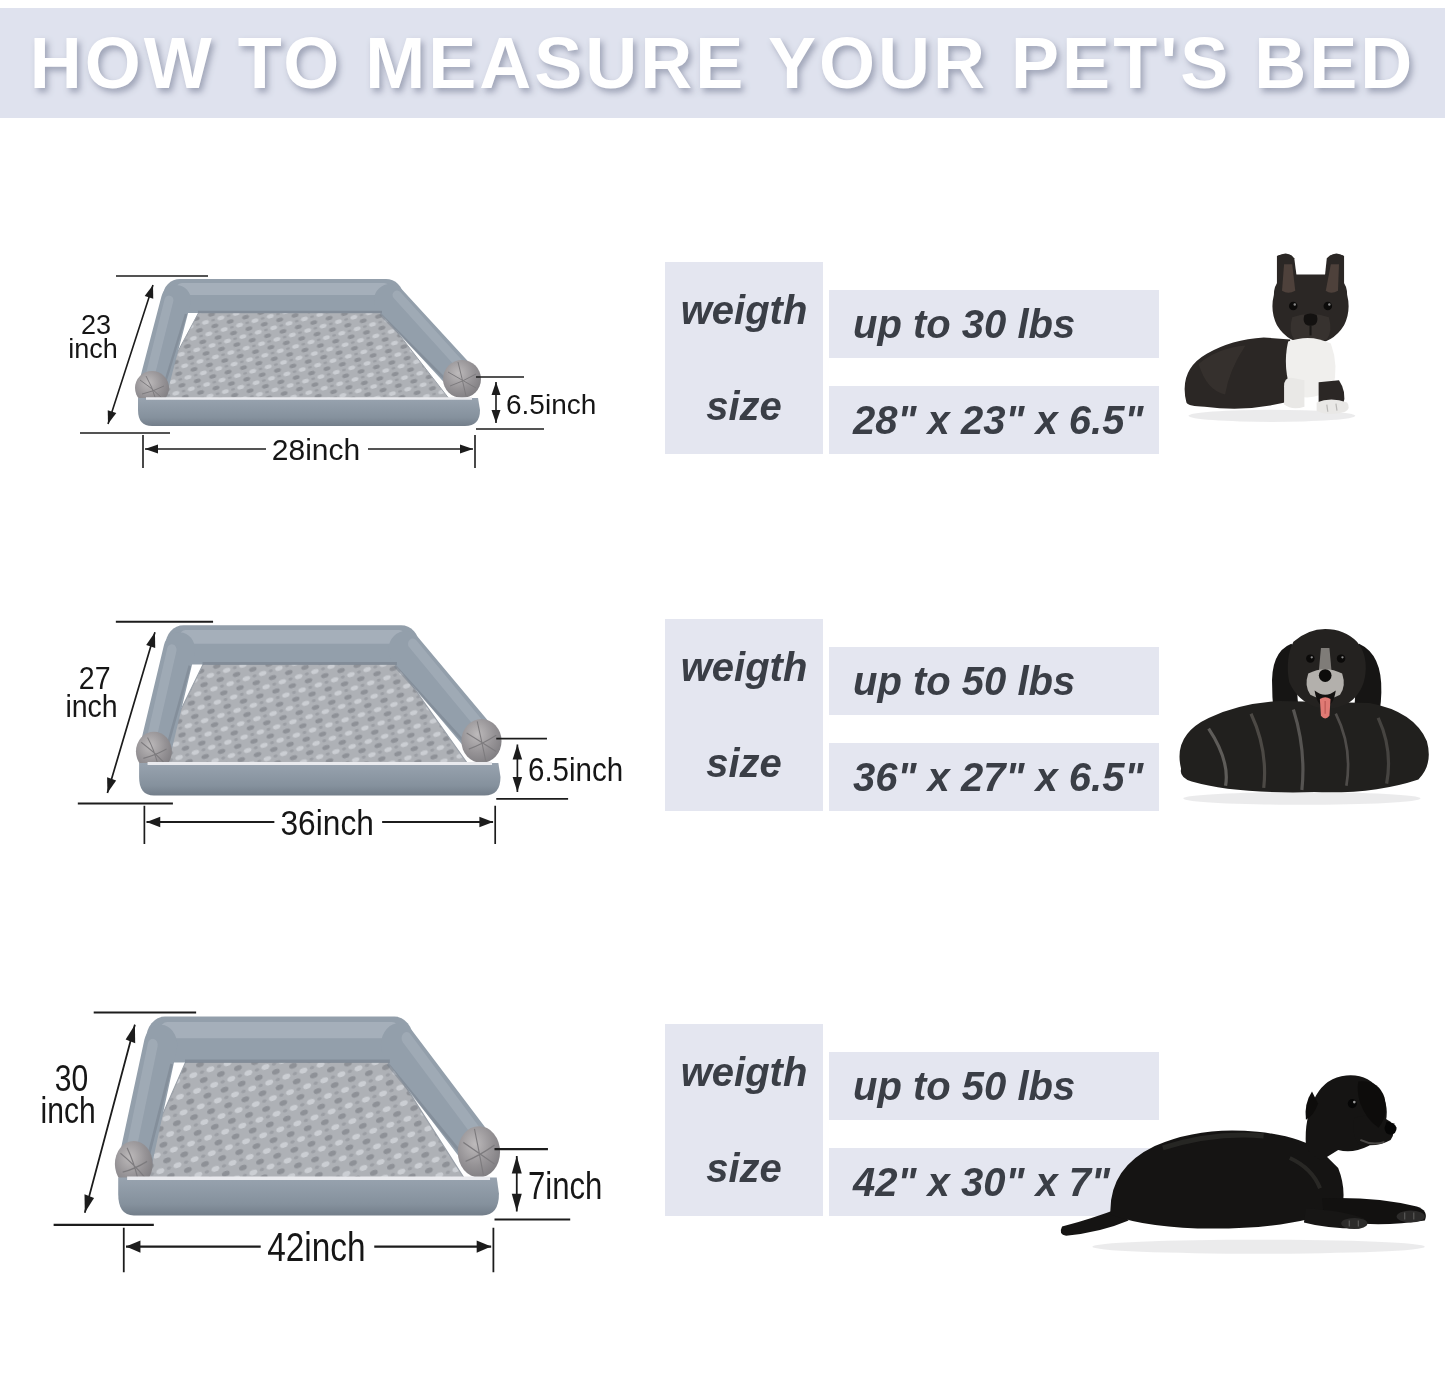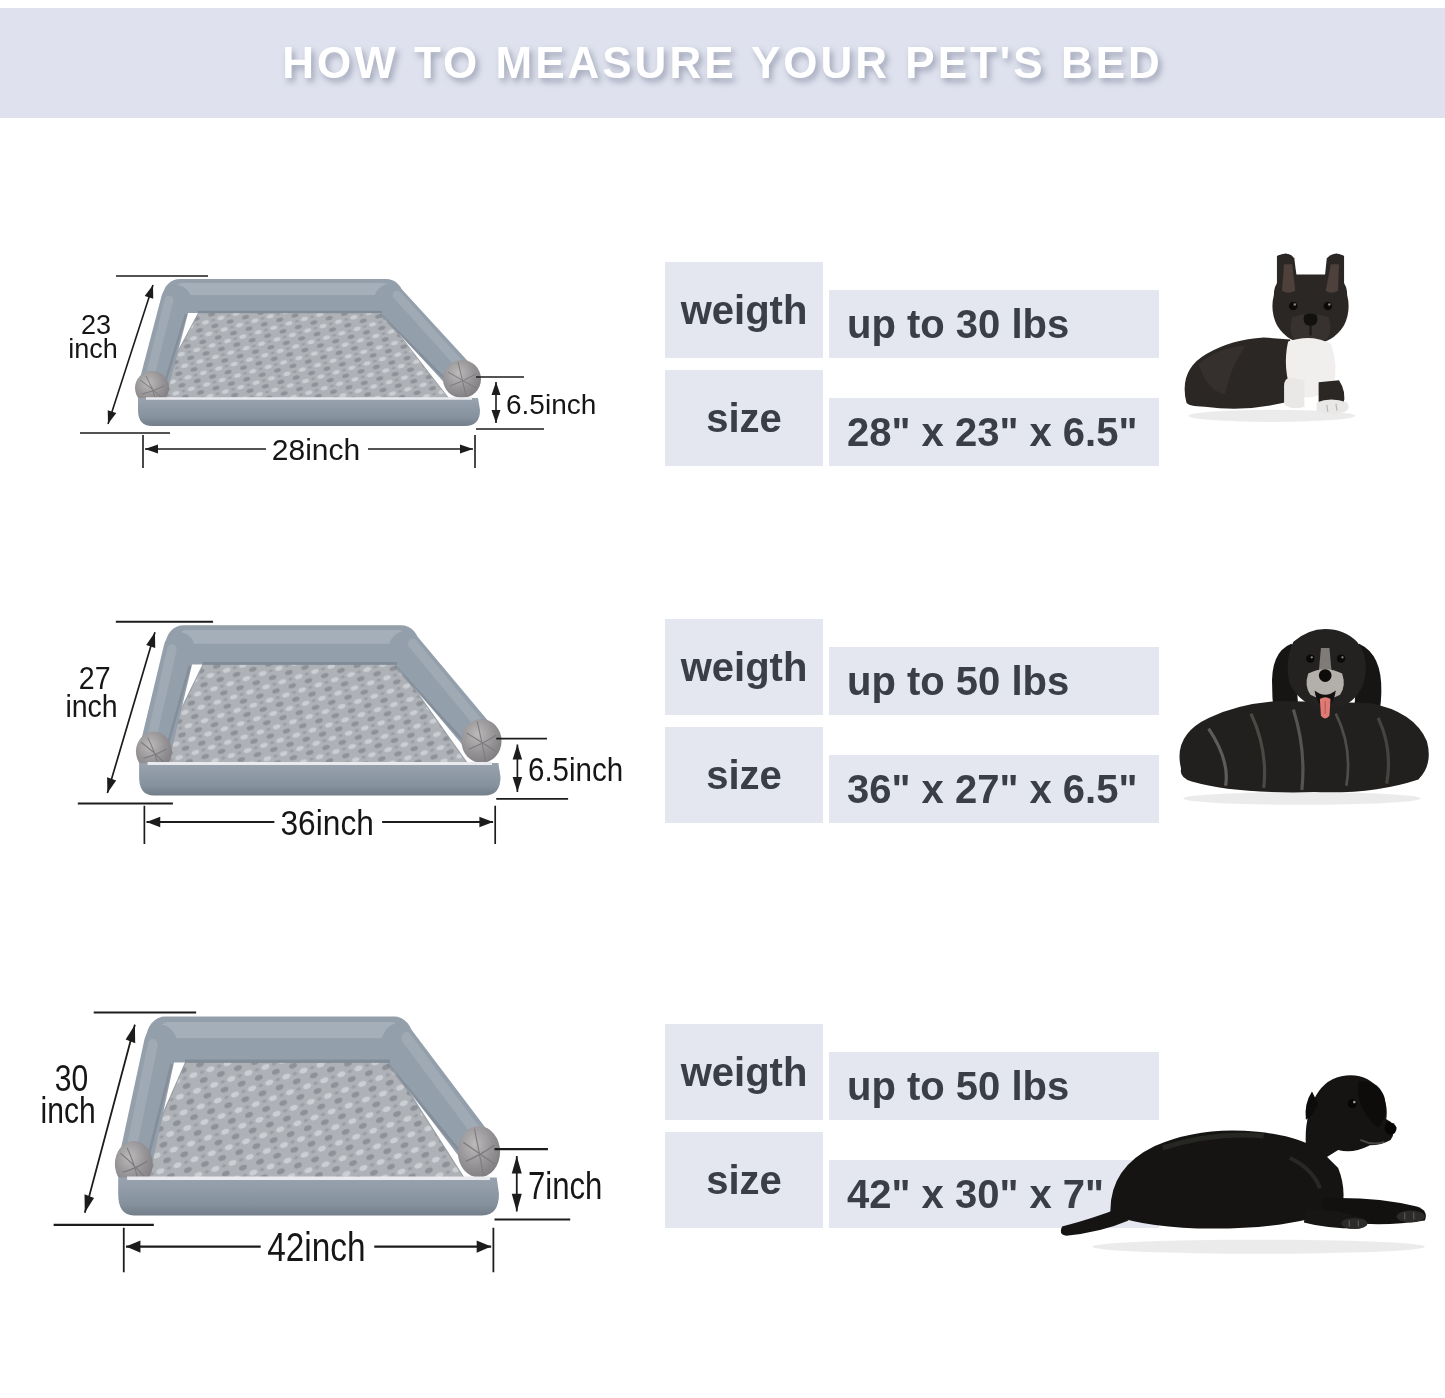--- a/index.html
+++ b/index.html
@@ -1,29 +1,29 @@
 <!DOCTYPE html>
 <html><head>
 <meta charset="utf-8">
 <style>
   html,body{margin:0;padding:0;background:#ffffff;}
   .canvas{position:relative;width:1445px;height:1398px;background:#ffffff;overflow:hidden;
           font-family:"Liberation Sans",sans-serif;}
   
   .banner{position:absolute;left:0;top:8px;width:1445px;height:110px;background:#dfe2ee;
           display:flex;align-items:center;justify-content:center;}
-  .banner h1{margin:0;font-size:44px;font-weight:bold;letter-spacing:3px;color:#ffffff;
+  .banner h1{margin:0;font-size:72px;font-weight:bold;letter-spacing:3px;color:#ffffff;
              text-shadow:3px 4px 6px rgba(146,152,172,.85);white-space:nowrap;}
   
   .spec-table{position:absolute;left:665px;display:grid;grid-template-columns:158px 330px;
-              grid-auto-rows:96px;gap:12px 6px;}
+              grid-auto-rows:96px;gap:0 6px;font-style:italic;}
   .spec-table .cell{background:#e4e6f0;display:flex;align-items:center;
               font-weight:bold;font-size:40px;color:#3a3e46;white-space:nowrap;}
   .spec-table .cell.label{justify-content:center;}
-  .spec-table .cell.value{padding-left:18px;margin-top:28px;}
+  .spec-table .cell.value{padding-left:24px;margin-top:28px;}
   .t1{top:262px;} .t2{top:619px;} .t3{top:1024px;}
   
   .bed{position:absolute;}
   .bed1{left:48px;top:252px;width:600px;height:235px;}
   .bed2{left:44px;top:594px;width:634px;height:272px;}
   .bed3{left:18px;top:980px;width:668px;height:318px;}
   .bed text{font-family:"Liberation Sans",sans-serif;fill:#161616;}
   .dim{stroke:#1c1c1c;stroke-width:1.6;fill:none;}
   .ah{fill:#1c1c1c;stroke:none;}
   

